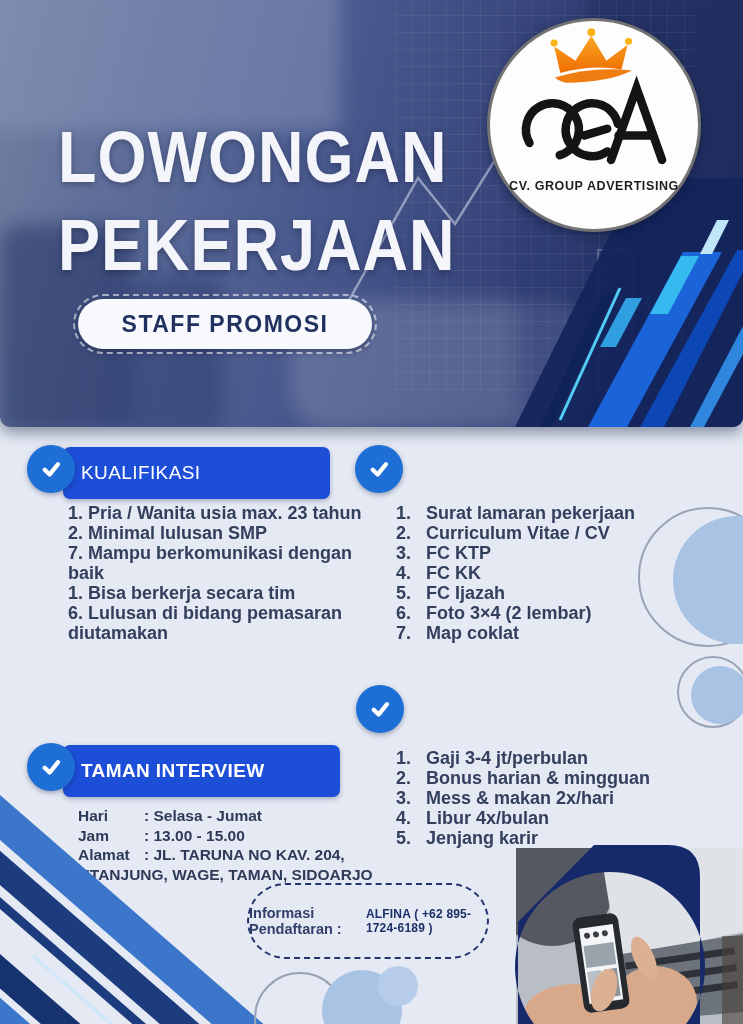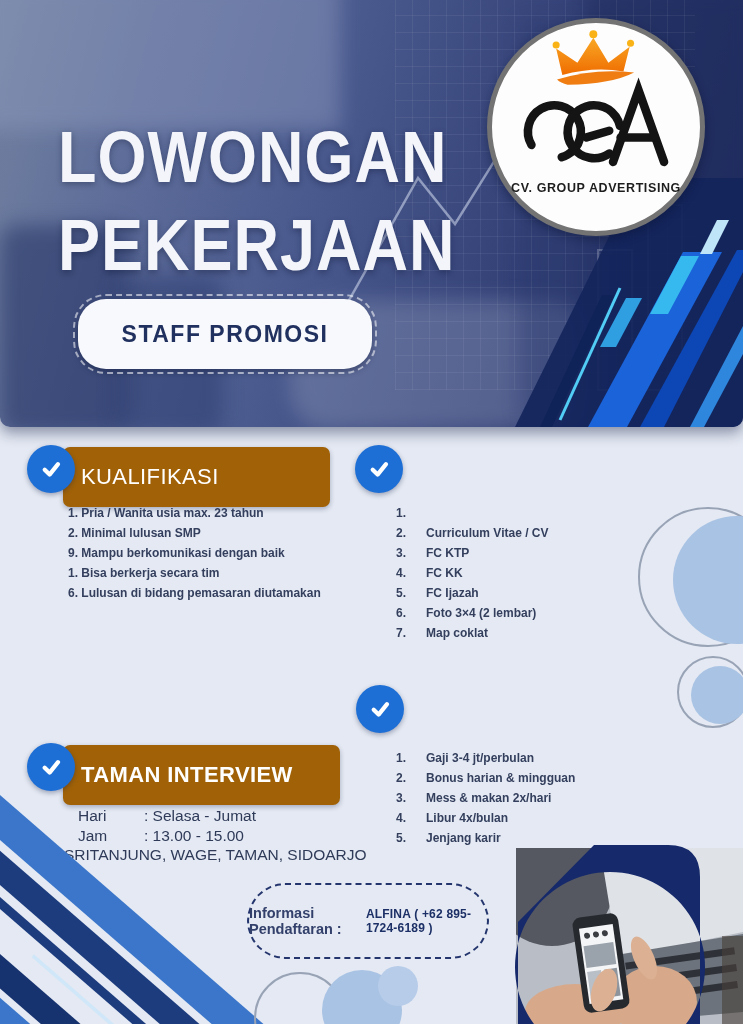--- a/index.html
+++ b/index.html
@@ -29,57 +29,57 @@
       repeating-linear-gradient(0deg,rgba(255,255,255,.12) 0 1px,transparent 1px 17px);
   }
   .hero-svg{position:absolute;left:0;top:0;}
   .hero-title{
     position:absolute;left:58px;top:112px;width:440px;
     color:#f3f5fa;font-weight:bold;font-size:63px;line-height:78px;
     letter-spacing:1px;transform:scaleY(1.14);transform-origin:left top;
     text-shadow:0 2px 6px rgba(10,18,45,.35);
   }
   .staff-badge{
-    position:absolute;left:78px;top:299px;width:294px;height:70px;
+    position:absolute;left:78px;top:299px;width:294px;height:50px;
     background:#f7f9fc;border-radius:28px;
     display:flex;align-items:center;justify-content:center;
     color:#20305f;font-weight:bold;font-size:23px;letter-spacing:1.5px;
     box-shadow:0 3px 7px rgba(10,18,45,.4);
     outline:2px dashed rgba(255,255,255,.55);outline-offset:3px;
   }
   
   .logo-circle{
     position:absolute;left:487px;top:18px;width:208px;height:208px;
-    background:#fdfdfd;border:5px solid #737373;border-radius:50%;
+    background:#fdfdfd;border:3px solid #737373;border-radius:50%;
     box-shadow:0 4px 10px rgba(10,18,45,.4);
   }
   .logo-crown{position:absolute;left:46px;top:6px;}
   .logo-mark{position:absolute;left:26px;top:52px;}
   .logo-company{
     position:absolute;left:0;top:158px;width:208px;text-align:center;
     color:#1d1d1d;font-size:12.5px;letter-spacing:.6px;font-weight:bold;
   }
   
   .sec-bar{
-    position:absolute;height:60px;background:#a16207;border-radius:7px;
+    position:absolute;height:52px;background:#1d4ed8;border-radius:7px;
     display:flex;align-items:center;padding-left:18px;box-sizing:border-box;
-    color:#fff;font-weight:bold;font-size:22px;letter-spacing:.4px;
+    color:#fff;font-weight:bold;font-size:19px;letter-spacing:.4px;
     box-shadow:0 2px 5px rgba(20,30,70,.3);
   }
   .check{
     position:absolute;width:48px;height:48px;border-radius:50%;
     background:#1d6fd6;display:flex;align-items:center;justify-content:center;
     box-shadow:0 2px 5px rgba(20,30,70,.35);z-index:3;
   }
   
-  .list{position:absolute;font-size:12px;line-height:20px;color:#333f5d;font-weight:bold;}
+  .list{position:absolute;font-size:18px;line-height:20px;color:#333f5d;font-weight:bold;}
   .list .li{display:flex;}
   .list .li .num{width:30px;flex:none;}
   .list.inline .li{display:block;}
-  .wi-rows{position:absolute;font-size:15.5px;line-height:19.5px;color:#2e3a58;font-weight:normal;}
+  .wi-rows{position:absolute;font-size:15.5px;line-height:19.5px;color:#2e3a58;font-weight:bold;}
   .wi-row{display:flex;padding-left:14px;}
   .wi-label{width:66px;flex:none;}
   .wi-line2{padding-left:0;}
   
   .contact-pill{
     position:absolute;left:219px;top:883px;width:242px;height:76px;
     border:2.5px dashed #24356e;border-radius:40px;box-sizing:border-box;
     display:flex;flex-direction:row;align-items:center;justify-content:center;gap:3px;
     z-index:4;background:rgba(228,233,243,.55);margin-left:28px;
   }
@@ -162,33 +162,34 @@
 
   <div class="check" style="left:27px;top:445px;">
     <svg width="28" height="28" viewBox="0 0 40 40">
         <polyline points="11,21 18,28 30,13" fill="none" stroke="#fff" stroke-width="6" stroke-linecap="round" stroke-linejoin="round"></polyline>
       </svg>
   </div>
   <div class="sec-bar" style="left:63px;top:447px;width:267px;font-weight:normal;">KUALIFIKASI</div>
   <div class="list inline" style="left:68px;top:503px;width:302px;">
       <div class="li">1. Pria / Wanita usia max. 23 tahun</div>
       <div class="li">2. Minimal lulusan SMP</div>
-      <div class="li">9. Mampu berkomunikasi dengan baik</div>
+      <div class="li">7. Mampu berkomunikasi dengan baik</div>
       <div class="li">1. Bisa berkerja secara tim</div>
       <div class="li">6. Lulusan di bidang pemasaran diutamakan</div>
     </div>
 
   <div class="check" style="left:355px;top:445px;">
     <svg width="28" height="28" viewBox="0 0 40 40">
         <polyline points="11,21 18,28 30,13" fill="none" stroke="#fff" stroke-width="6" stroke-linecap="round" stroke-linejoin="round"></polyline>
       </svg>
   </div>
   <div class="list" style="left:396px;top:503px;width:300px;">
       <div class="li">
         <span class="num">1.</span>
+        <span>Surat lamaran pekerjaan</span>
       </div>
       <div class="li">
         <span class="num">2.</span>
         <span>Curriculum Vitae / CV</span>
       </div>
       <div class="li">
         <span class="num">3.</span>
         <span>FC KTP</span>
       </div>
       <div class="li">
@@ -244,20 +245,24 @@
   </div>
   <div class="sec-bar" style="left:63px;top:745px;width:277px;">TAMAN INTERVIEW</div>
   <div class="wi-rows" style="left:64px;top:806px;width:312px;">
     <div class="wi-row">
       <span class="wi-label">Hari</span>
       <span>: Selasa - Jumat</span>
     </div>
     <div class="wi-row">
       <span class="wi-label">Jam</span>
       <span>: 13.00 - 15.00</span>
+    </div>
+    <div class="wi-row">
+      <span class="wi-label">Alamat</span>
+      <span>: JL. TARUNA NO KAV. 204,</span>
     </div>
     <div class="wi-line2">SRITANJUNG, WAGE, TAMAN, SIDOARJO</div>
   </div>
 
   <svg class="bl-stripes" style="left:0;top:770px;" width="620" height="254" viewBox="0 770 620 254">
     <g transform="rotate(41 0 795)">
       <rect x="-60" y="795" width="760" height="34" fill="#3b76ca"></rect>
       <rect x="-60" y="837" width="760" height="26" fill="#1c3c7e"></rect>
       <rect x="30" y="872" width="420" height="9" fill="#1c3c7e"></rect>
       <rect x="130" y="893" width="300" height="3.5" fill="#cfe7f8"></rect>

